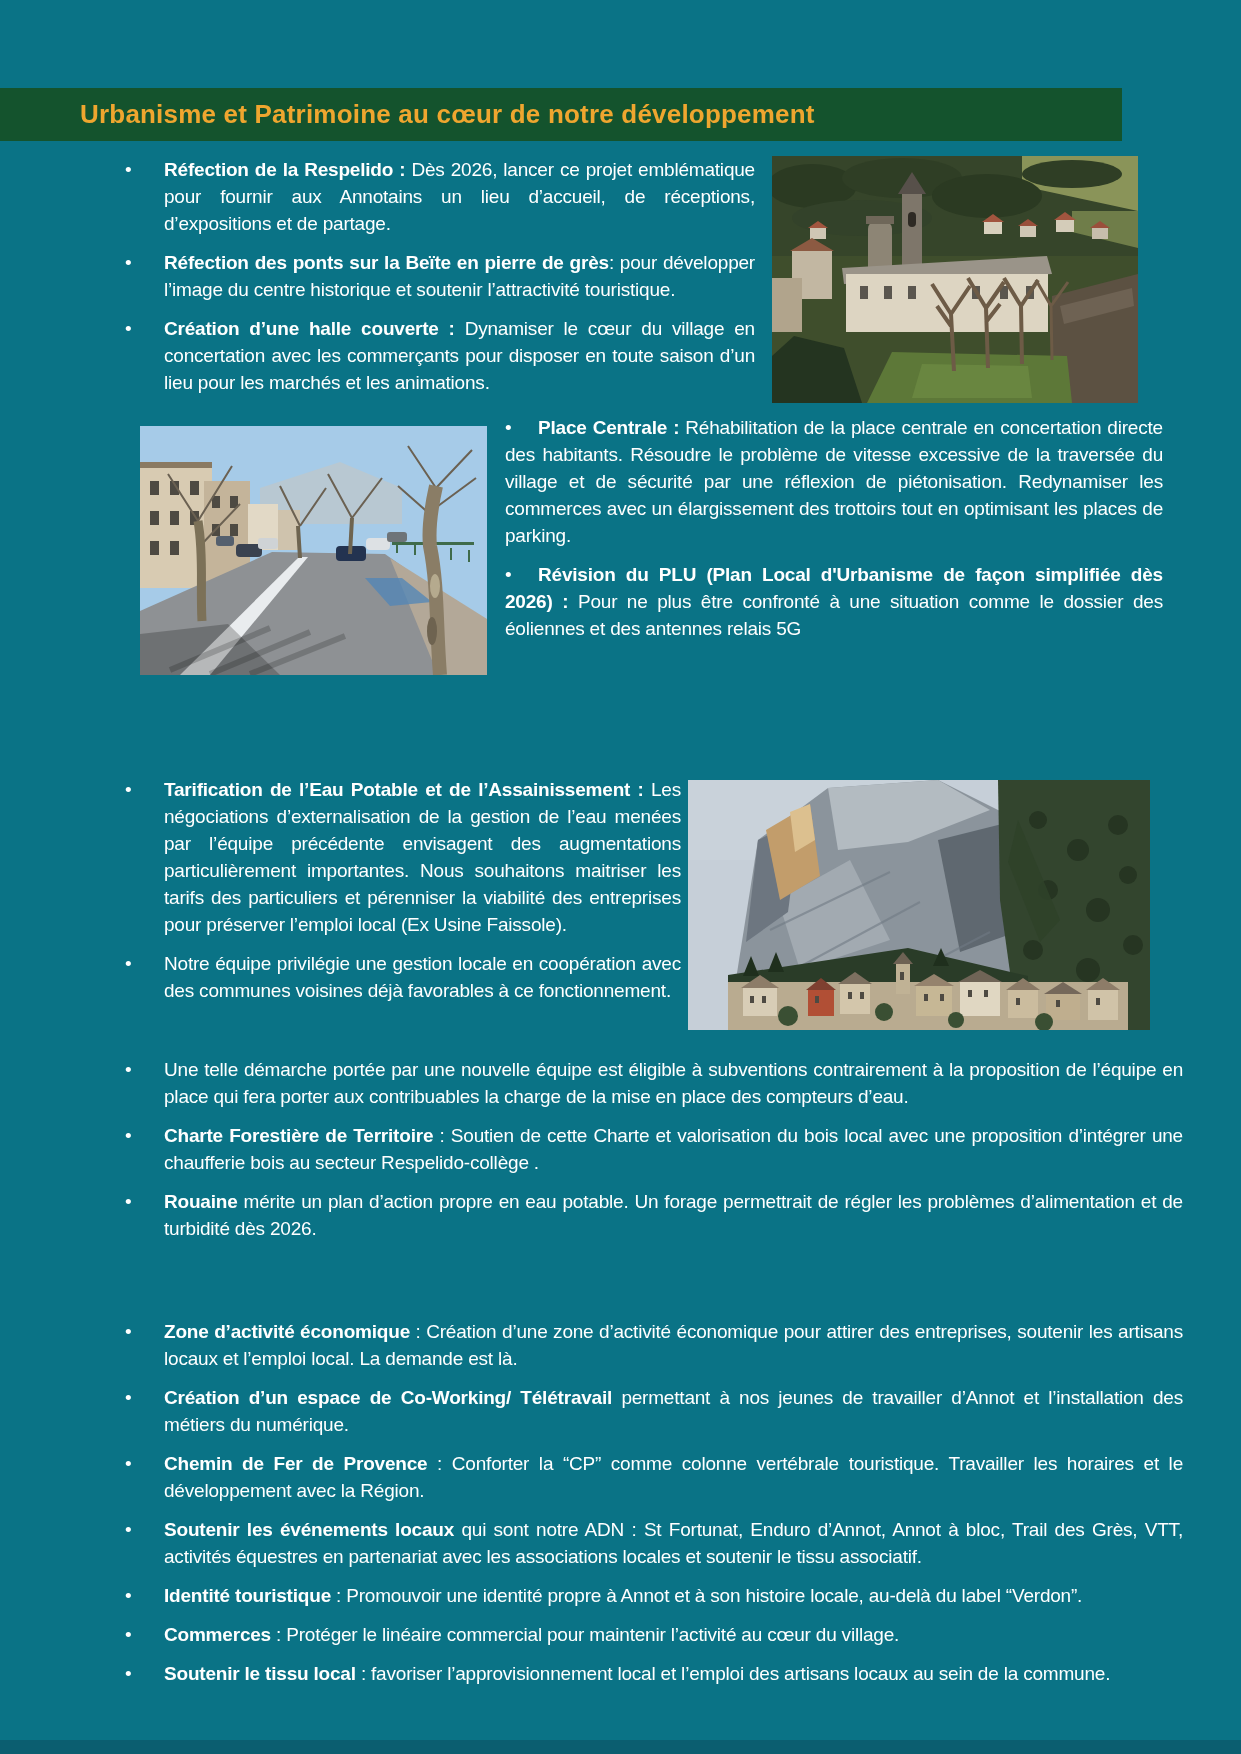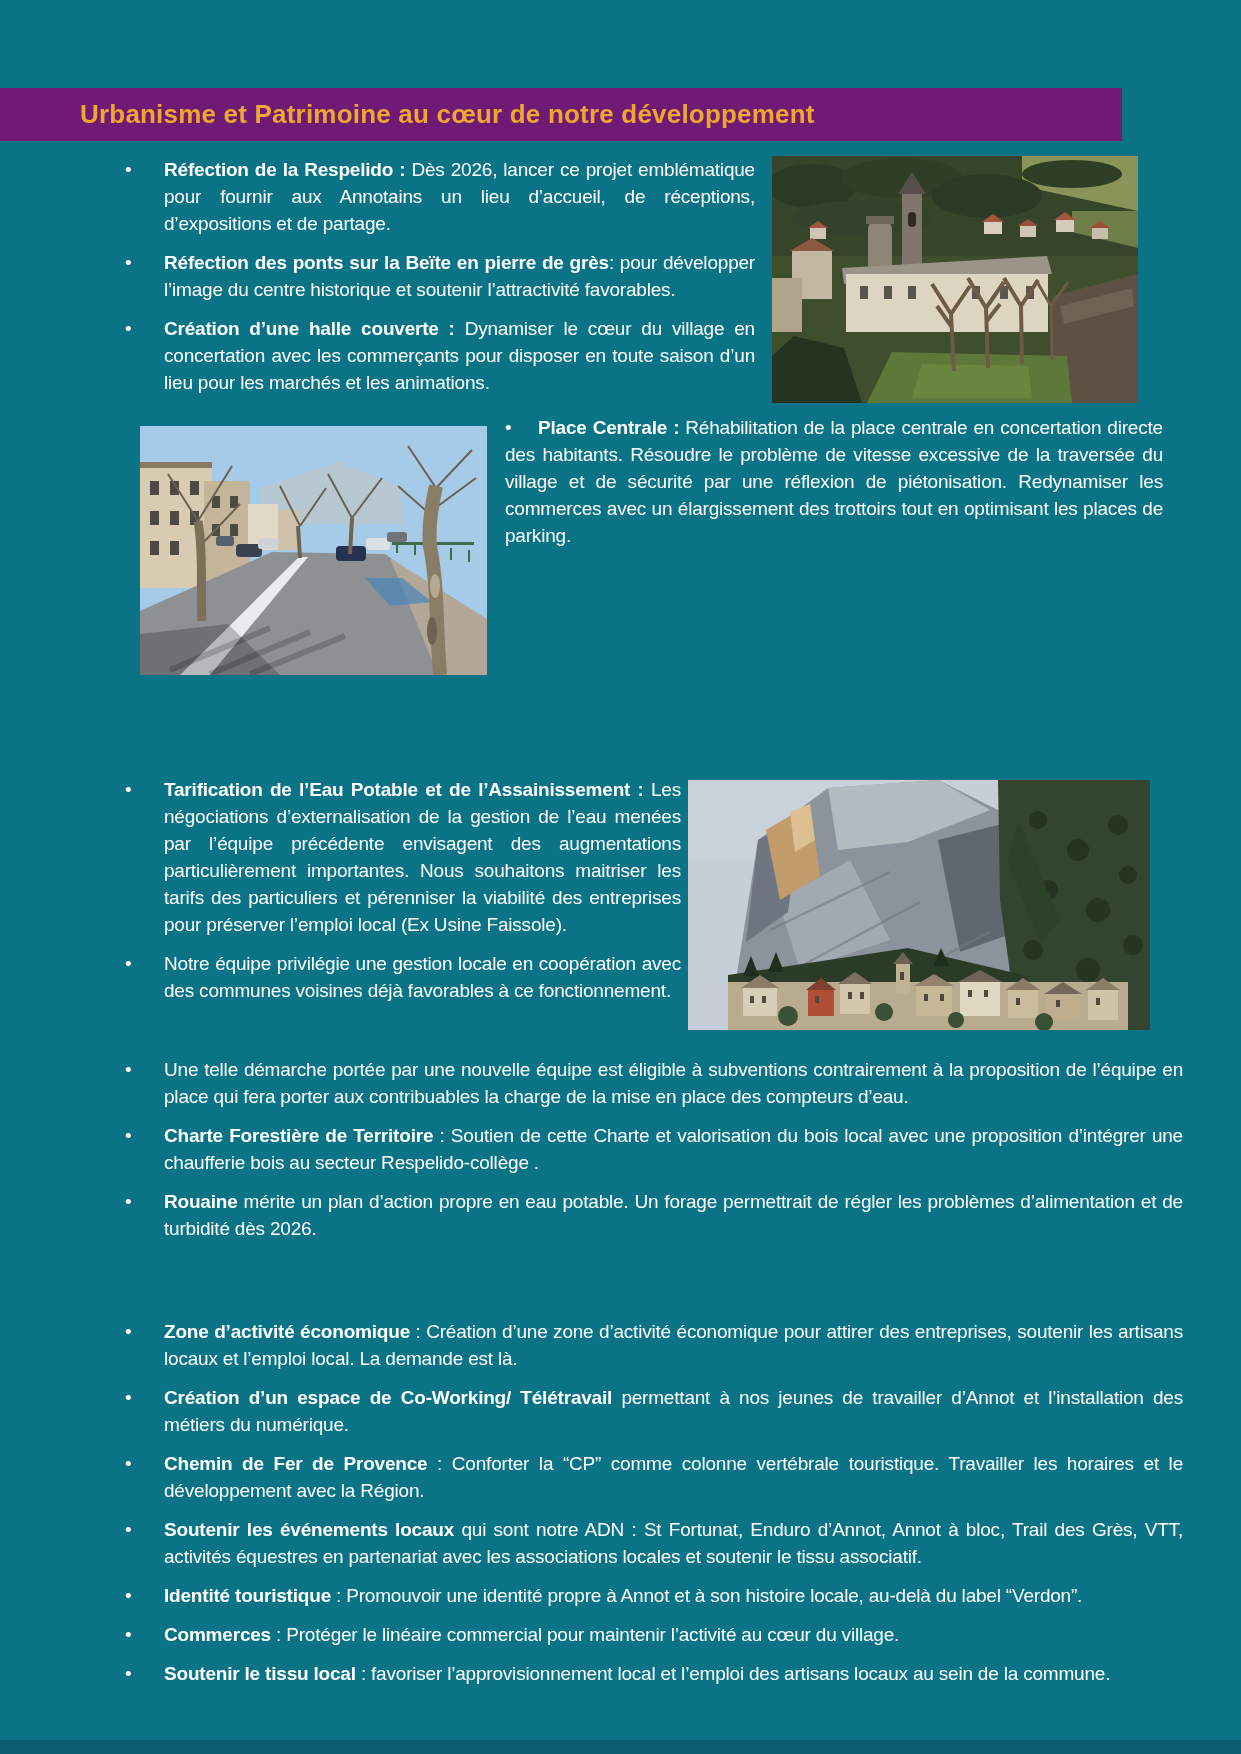--- a/index.html
+++ b/index.html
@@ -3,21 +3,21 @@
 <meta charset="utf-8">
 <style>
   html,body{margin:0;padding:0;background:#4a5a60;}
   .page{
     position:relative;width:1241px;height:1754px;margin:0 auto;
     background:#0a7386;overflow:hidden;
     font-family:"Liberation Sans",sans-serif;color:#ffffff;
   }
   .band{
     position:absolute;left:0;width:1122px;height:53px;
-    background:#701a75;display:flex;align-items:center;
+    background:#14532d;display:flex;align-items:center;
   }
   .band-title{
     font-size:26px;font-weight:bold;color:#efa62f;
     padding-left:80px;white-space:nowrap;letter-spacing:.2px;
   }
   .textcol{
     position:absolute;font-size:19px;line-height:27px;letter-spacing:-.2px;
   }
   .bullet{margin-bottom:12px;}
   .hang .bullet{display:flex;}
@@ -39,21 +39,21 @@
     <span class="band-title">Urbanisme et Patrimoine au cœur de notre développement</span>
   </div>
 
   <div class="textcol hang" style="left:125px;top:156px;width:630px">
       <div class="bullet">
         <span class="dot">•</span>
         <span class="txt"><span class="lead">Réfection de la Respelido : </span><span class="rest">Dès 2026, lancer ce projet emblématique pour fournir aux Annotains un lieu d’accueil, de réceptions, d’expositions et de partage.</span></span>
       </div>
       <div class="bullet">
         <span class="dot">•</span>
-        <span class="txt"><span class="lead">Réfection des ponts sur la Beïte en pierre de grès</span><span class="rest">: pour développer l’image du centre historique et soutenir l’attractivité favorables.</span></span>
+        <span class="txt"><span class="lead">Réfection des ponts sur la Beïte en pierre de grès</span><span class="rest">: pour développer l’image du centre historique et soutenir l’attractivité touristique.</span></span>
       </div>
       <div class="bullet">
         <span class="dot">•</span>
         <span class="txt"><span class="lead">Création d’une halle couverte : </span><span class="rest">Dynamiser le cœur du village en concertation avec les commerçants pour disposer en toute saison d’un lieu pour les marchés et les animations.</span></span>
       </div>
     </div>
 
   <div class="photo" style="left:772px;top:156px;width:366px;height:247px">
     <svg viewBox="0 0 366 247" width="366" height="247">
       <rect width="366" height="247" fill="#3f4e2c"></rect>
@@ -162,20 +162,21 @@
       <path d="M160,132 L158,100 M210,128 L212,92" stroke="#6e6450" stroke-width="4" fill="none"></path>
       <polygon points="0,249 140,249 88,198 0,208" fill="#000000" opacity="0.22"></polygon>
       <g stroke="#000000" opacity="0.18" stroke-width="6">
         <path d="M30,244 L130,202 M70,248 L170,206 M110,248 L205,210"></path>
       </g>
     </svg>
   </div>
 
   <div class="textcol inline" style="left:505px;top:414px;width:658px">
       <div class="bullet"><span class="dot">•</span><span class="txt"><span class="lead">Place Centrale : </span><span class="rest">Réhabilitation de la place centrale en concertation directe des habitants. Résoudre le problème de vitesse excessive de la traversée du village et de sécurité par une réflexion de piétonisation. Redynamiser les commerces avec un élargissement des trottoirs tout en optimisant les places de parking.</span></span></div>
+      <div class="bullet"><span class="dot">•</span><span class="txt"><span class="lead">Révision du PLU (Plan Local d'Urbanisme de façon simplifiée dès 2026) : </span><span class="rest">Pour ne plus être confronté à une situation comme le dossier des éoliennes et des antennes relais 5G</span></span></div>
     </div>
 
 
   <div class="textcol hang" style="left:125px;top:776px;width:556px">
       <div class="bullet">
         <span class="dot">•</span>
         <span class="txt"><span class="lead">Tarification de l’Eau Potable et de l’Assainissement : </span><span class="rest">Les négociations d’externalisation de la gestion de l’eau menées par l’équipe précédente envisagent des augmentations particulièrement importantes. Nous souhaitons maitriser les tarifs des particuliers et pérenniser la viabilité des entreprises pour préserver l’emploi local (Ex Usine Faissole).</span></span>
       </div>
       <div class="bullet">
         <span class="dot">•</span>

